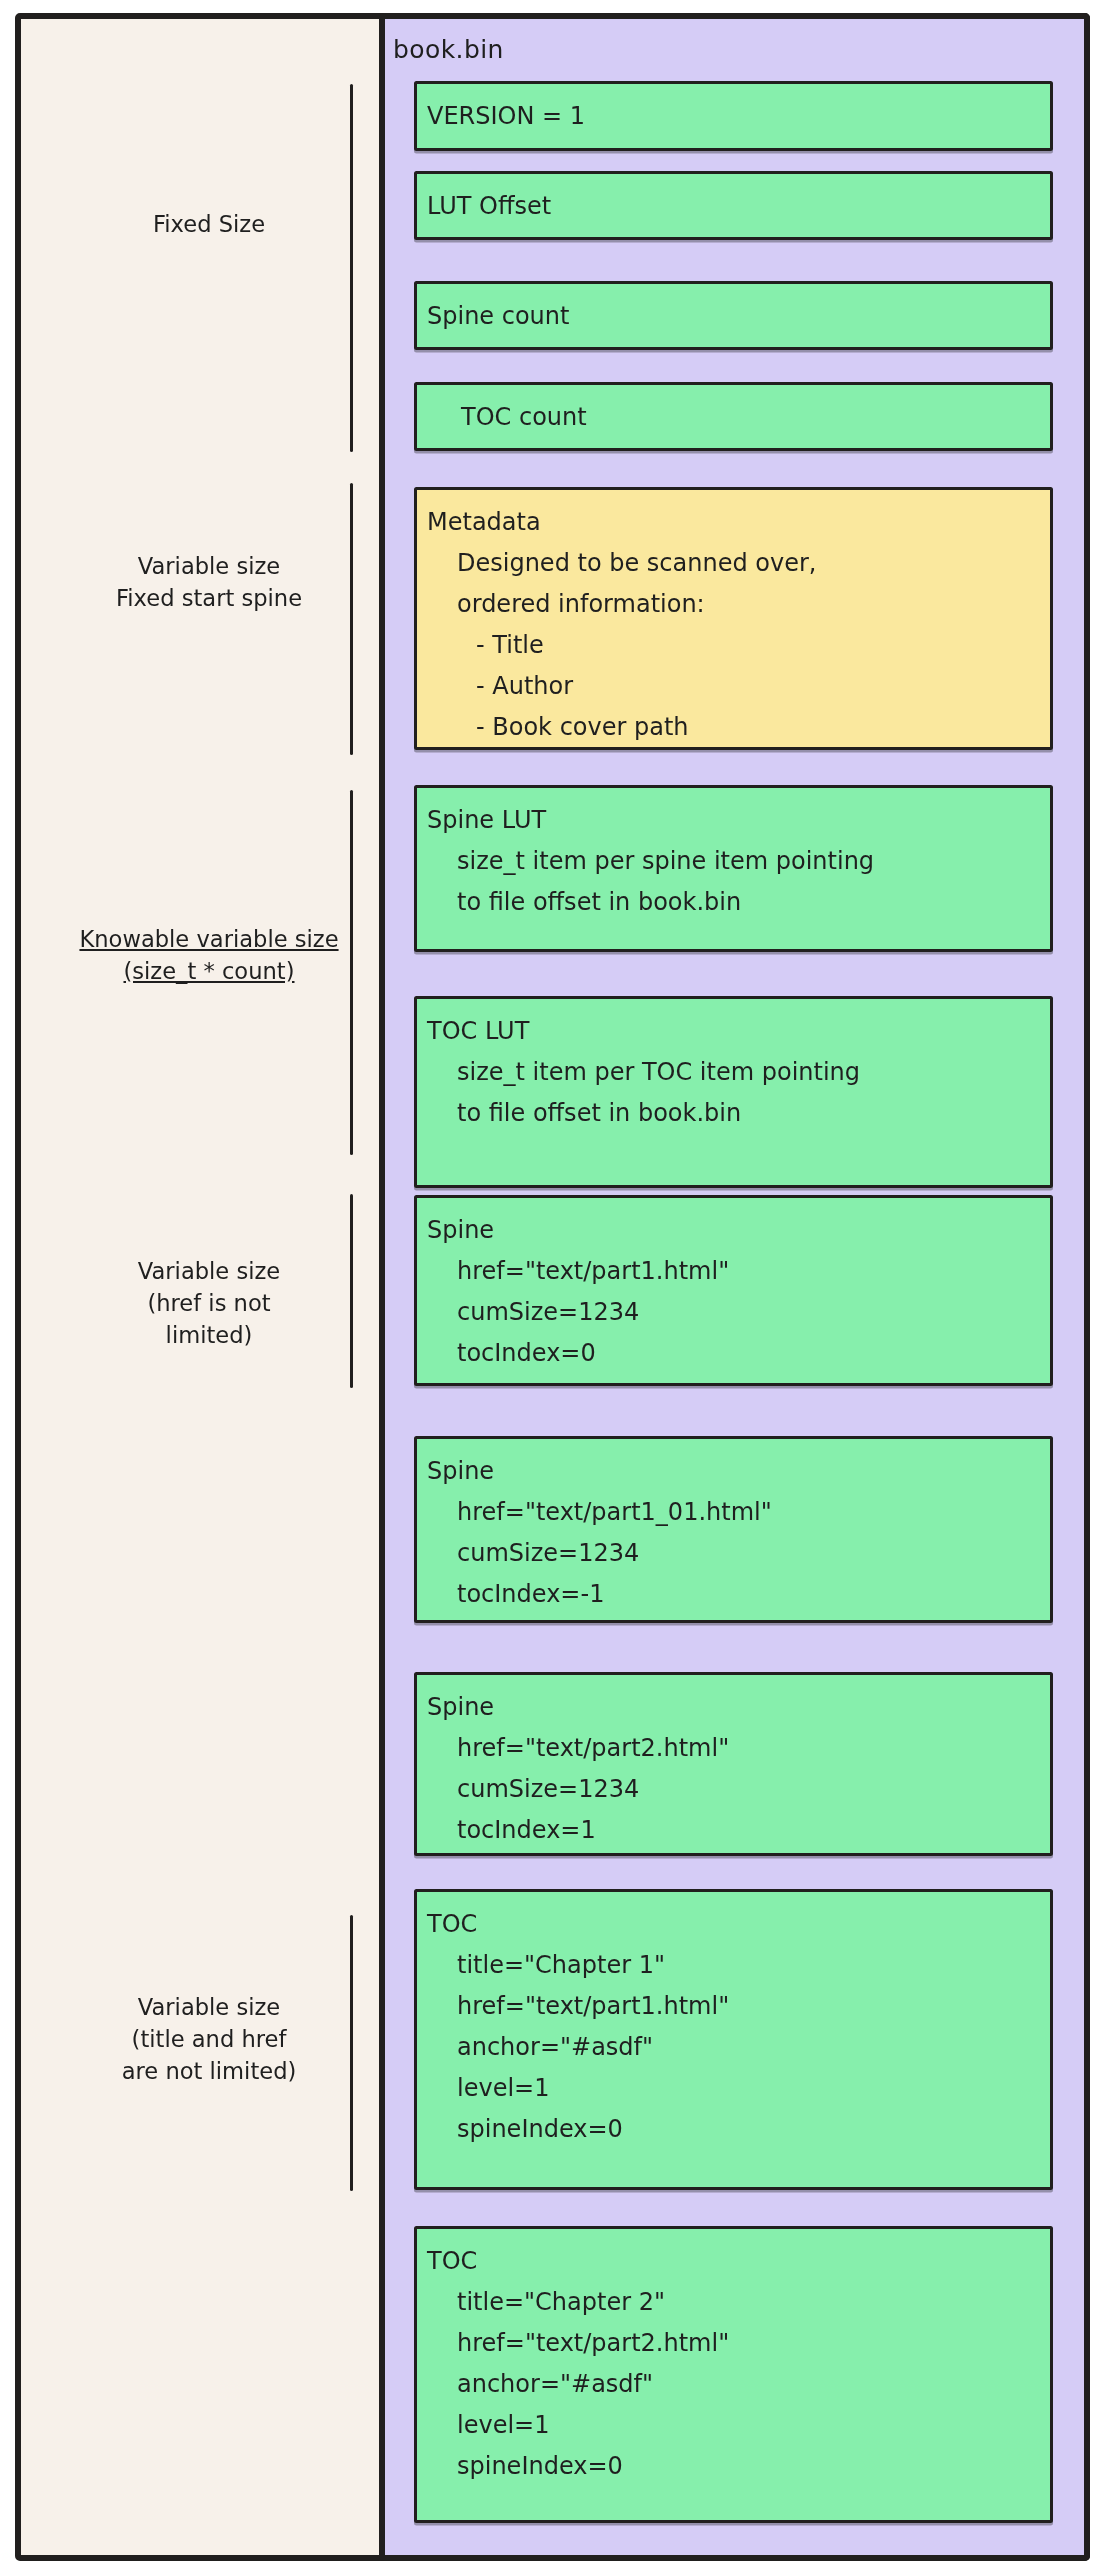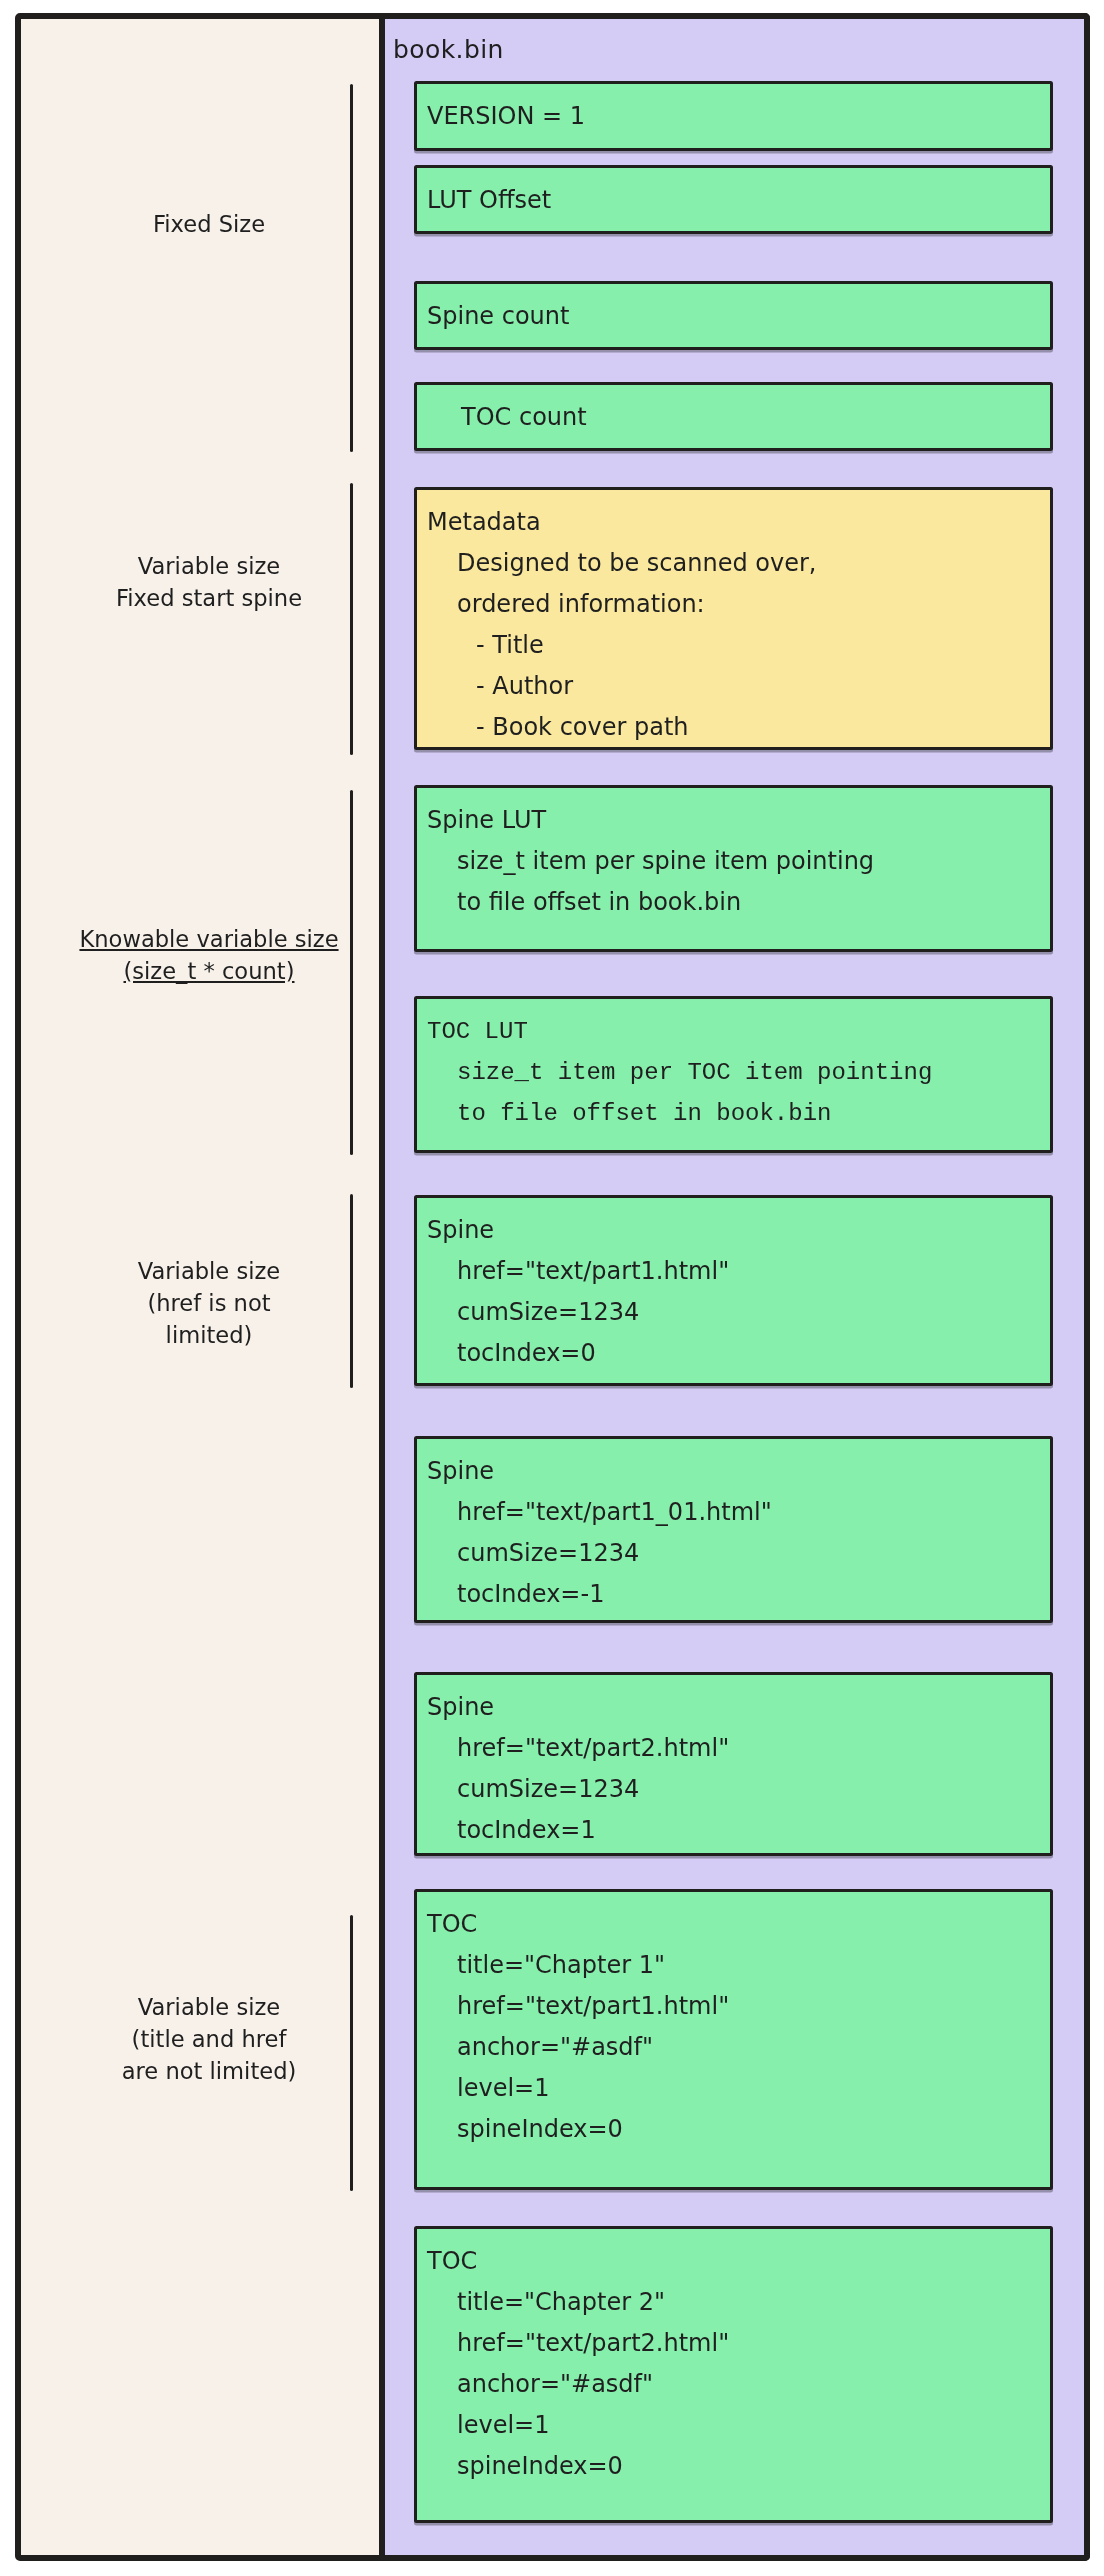--- a/index.html
+++ b/index.html
@@ -34,26 +34,26 @@
     box-shadow:0 2.5px 0 rgba(30,30,30,.35);
     overflow:hidden;
   }
   .bx.green{background:#86efac;}
   .bx.yellow{background:#fae89e;}
   .bx.blue{background:#86efac;}
   .ln{white-space:nowrap;}
   .i1{padding-left:30px;}
   .i2{padding-left:49px;}
   #b0{top:62px;height:70px;}
-  #b1{top:146px;height:69px;}
+  #b1{top:152px;height:69px;}
   #b2{top:262px;height:69px;}
   #b3{top:363px;height:69px;padding-left:44px;}
   #b4{top:468px;height:263px;}
   #b5{top:766px;height:167px;}
-  #b6{top:977px;height:157px;font-family:Liberation Mono, monospace;}
+  #b6{top:977px;height:192px;}
   #b7{top:1176px;height:191px;}
   #b8{top:1417px;height:187px;}
   #b9{top:1653px;height:184px;}
   #b10{top:1870px;height:301px;}
   #b11{top:2207px;height:297px;}
   
   .label{
     position:absolute;left:67px;width:284px;text-align:center;
     font-size:22.6px;line-height:32px;
   }

